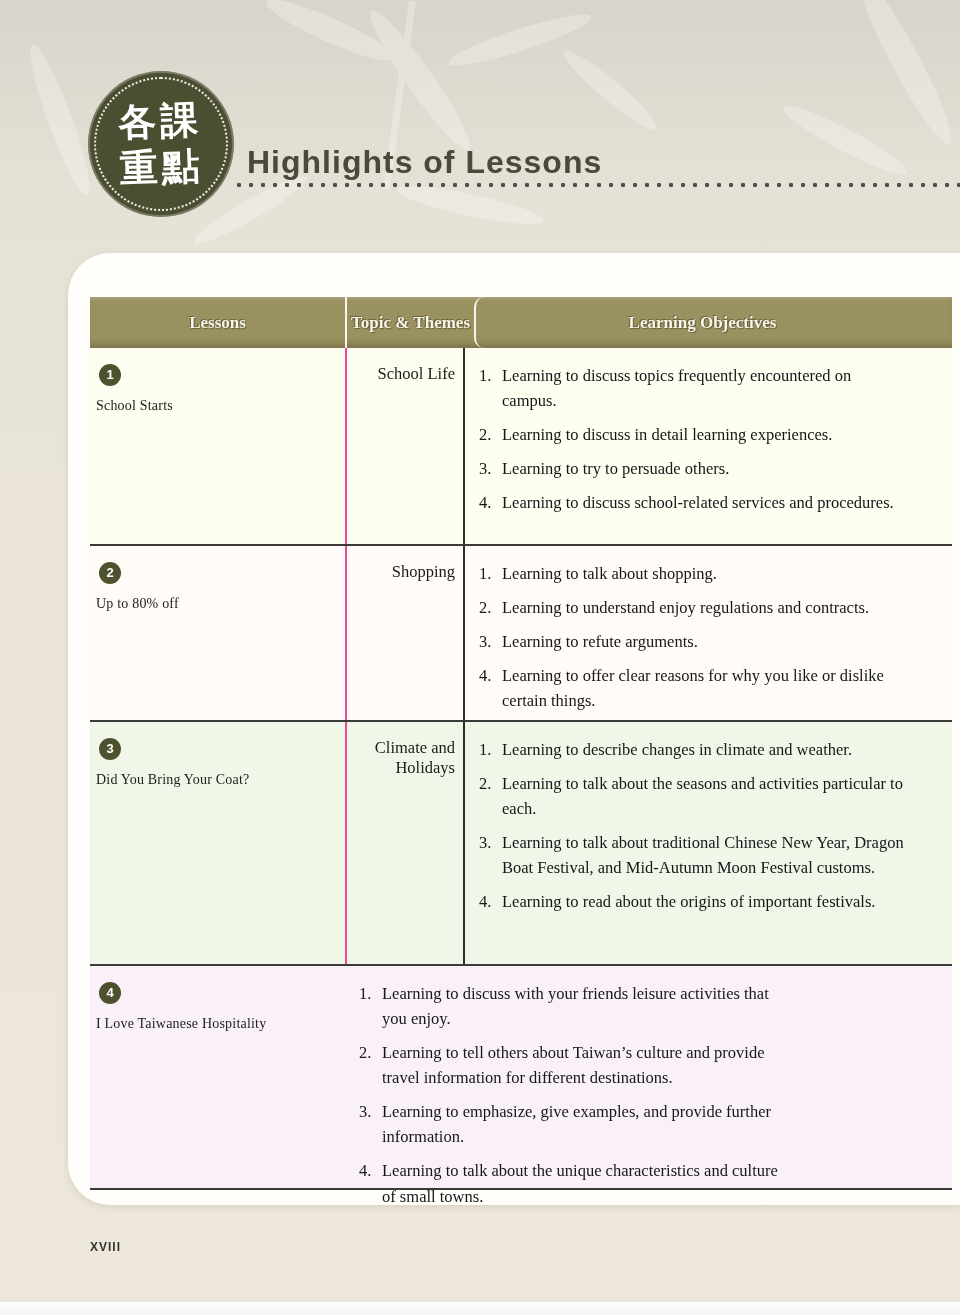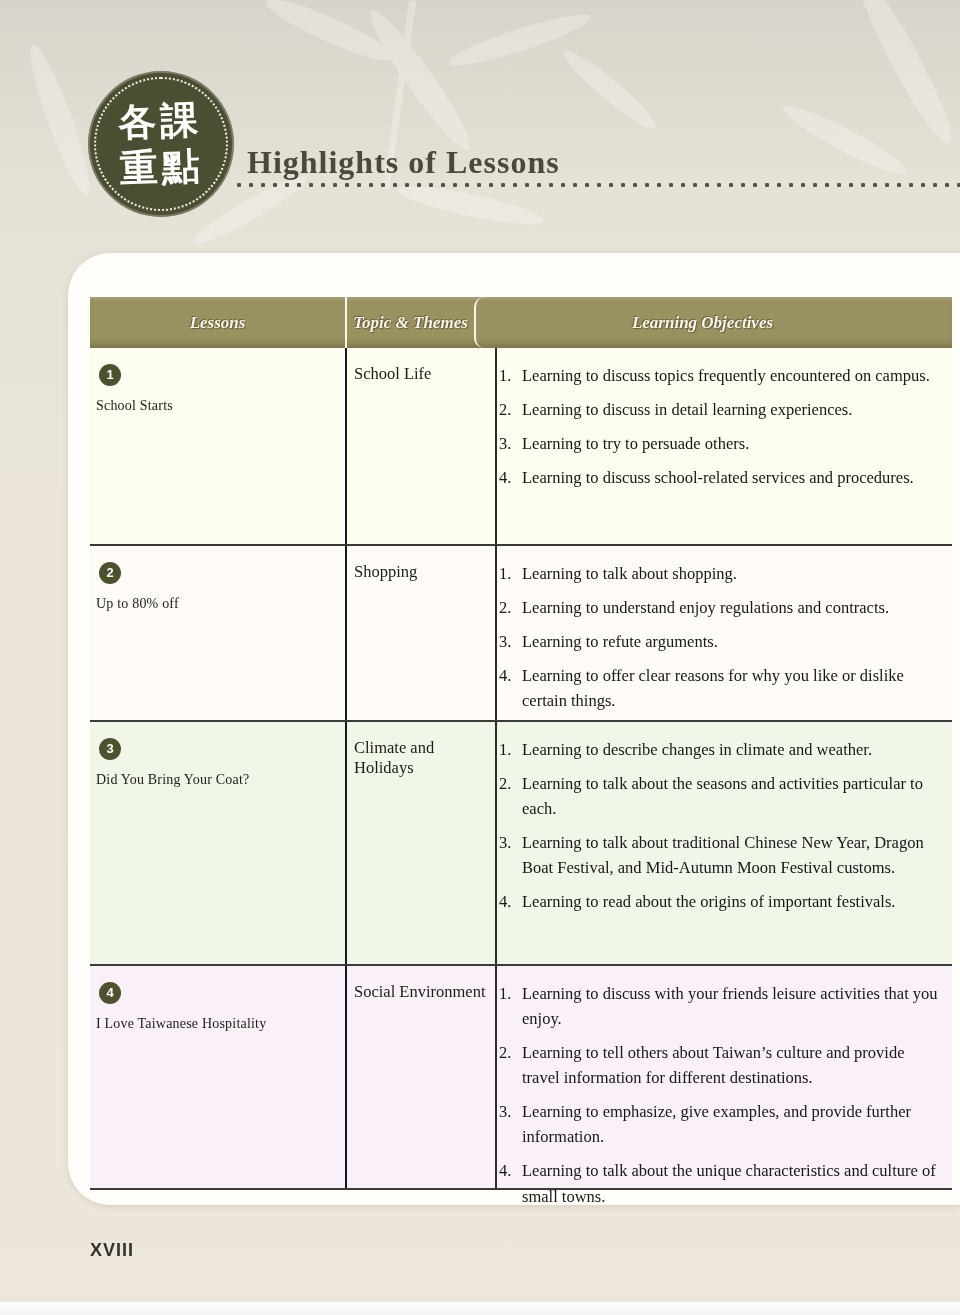--- a/index.html
+++ b/index.html
@@ -26,21 +26,21 @@
     content:""; position:absolute; inset:6px; border-radius:50%;
     border:2px dotted rgba(255,255,255,.9);
   }
   .badge-text {
     color:#fff; font-family:"DejaVu Sans",sans-serif; font-weight:bold;
     font-size:38px; line-height:1.22; text-align:center; letter-spacing:4px;
     transform:rotate(-2deg);
   }
   .page-title {
     position:absolute; left:247px; top:144px;
-    font-family:Liberation Serif, serif; font-weight:bold;
+    font-family:Liberation Sans, sans-serif; font-weight:bold;
     font-size:32px; color:#4b4a39; letter-spacing:1px;
   }
   .title-dots {
     position:absolute; left:236px; top:182px; width:724px; height:6px;
     background-image:radial-gradient(circle at 3px 3px,#53514a 2px,transparent 2.4px);
     background-size:12px 6px; background-repeat:repeat-x;
   }
   .card {
     position:absolute; left:68px; top:253px; width:892px; height:952px;
     background:#fffefb; border-radius:42px 0 0 42px;
@@ -49,55 +49,54 @@
   .table { position:absolute; left:22px; top:44px; width:862px; }
   .thead {
     display:flex; height:51px; background:#9a9161;
     box-shadow:inset 0 -7px 6px -3px rgba(90,82,47,.45), inset 0 3px 4px -2px rgba(255,255,250,.25);
   }
   .th {
     display:flex; align-items:center; justify-content:center;
     color:#f8f5ea; font-weight:bold; font-size:17px;
     font-family:"Liberation Serif",serif;
     text-shadow:-1px -1px 0 #6a6139, 1px 1px 1px rgba(60,55,25,.55);
-    font-style:italic;
   }
   .th + .th { border-left:2px solid #f7f5ee; }
   .th-lessons { width:255px; }
   .th-topic { width:129px; }
   .th-obj { width:455px;border-radius:10px; }
   .trow { display:flex; border-bottom:2px solid #3a3a38; }
   .trow-1 { background:#fdfdf0; height:198px; }
   .trow-2 { background:#fffcf8; height:176px; }
   .trow-3 { background:#f0f7e9; height:244px; }
   .trow-4 { background:#faf0f8; height:224px; }
   .cell { padding:14px 8px 10px 6px; }
   .cell-lesson { width:255px; }
-  .cell-topic  { width:152px; border-left:2px solid #0f172a; border-right:2px solid #2e2e2c; padding-left:7px; }
-  .cell-obj    { width:453px; padding-left:0; padding-right:12px; }
+  .cell-topic  { width:120px; border-left:2px solid #ec4899; border-right:2px solid #2e2e2c; padding-left:7px;text-align:right; }
+  .cell-obj    { width:453px; padding-left:12px; padding-right:12px; }
   .num-badge {
     width:22px; height:22px; border-radius:50%; background:#4e512e;
     color:#ffffff; font-family:"Liberation Sans",sans-serif; font-weight:bold;
     font-size:13px; line-height:22px; text-align:center; margin:2px 0 12px 3px;
   }
   .lesson-title { font-size:14px; color:#1c1c1a; letter-spacing:.2px; }
   .topic-text   { font-size:16.5px; color:#1c1c1a; margin-top:2px; }
   .obj-list { list-style:none; counter-reset:obj; margin-top:1px; }
   .obj-item {
     position:relative; padding-left:25px; margin-bottom:9px;
     font-size:16.5px; line-height:1.52; color:#17171a;
   }
   .obj-item::before {
     counter-increment:obj; content:counter(obj) ".";
     position:absolute; left:2px; top:0;
   }
   .page-number {
     position:absolute; left:90px; top:1240px;
     font-family:"Liberation Sans",sans-serif; font-weight:bold;
-    font-size:18px; color:#33322f; letter-spacing:1px;
+    font-size:12px; color:#33322f; letter-spacing:1px;
   }
 </style>
 </head>
 <body>
 
 <svg class="bamboo" viewBox="0 0 960 260" xmlns="http://www.w3.org/2000/svg">
   <g fill="#ffffff" opacity="0.5">
     <ellipse cx="330" cy="30" rx="70" ry="12" transform="rotate(24 330 30)"></ellipse>
     <ellipse cx="420" cy="80" rx="85" ry="13" transform="rotate(55 420 80)"></ellipse>
     <ellipse cx="520" cy="40" rx="75" ry="11" transform="rotate(-18 520 40)"></ellipse>
@@ -182,23 +181,20 @@
           <li class="obj-item">Learning to read about the origins of important festivals.</li>
         </ol>
       </div>
     </div>
 
     <div class="trow trow-4">
       <div class="cell cell-lesson">
         <div class="num-badge">4</div>
         <div class="lesson-title">I Love Taiwanese Hospitality</div>
       </div>
-      <div class="cell cell-topic">
-        <div class="topic-text">Social Environment</div>
-      </div>
       <div class="cell cell-obj">
         <ol class="obj-list">
           <li class="obj-item">Learning to discuss with your friends leisure activities that you enjoy.</li>
           <li class="obj-item">Learning to tell others about Taiwan’s culture and provide travel information for different destinations.</li>
           <li class="obj-item">Learning to emphasize, give examples, and provide further information.</li>
           <li class="obj-item">Learning to talk about the unique characteristics and culture of small towns.</li>
         </ol>
       </div>
     </div>
 

